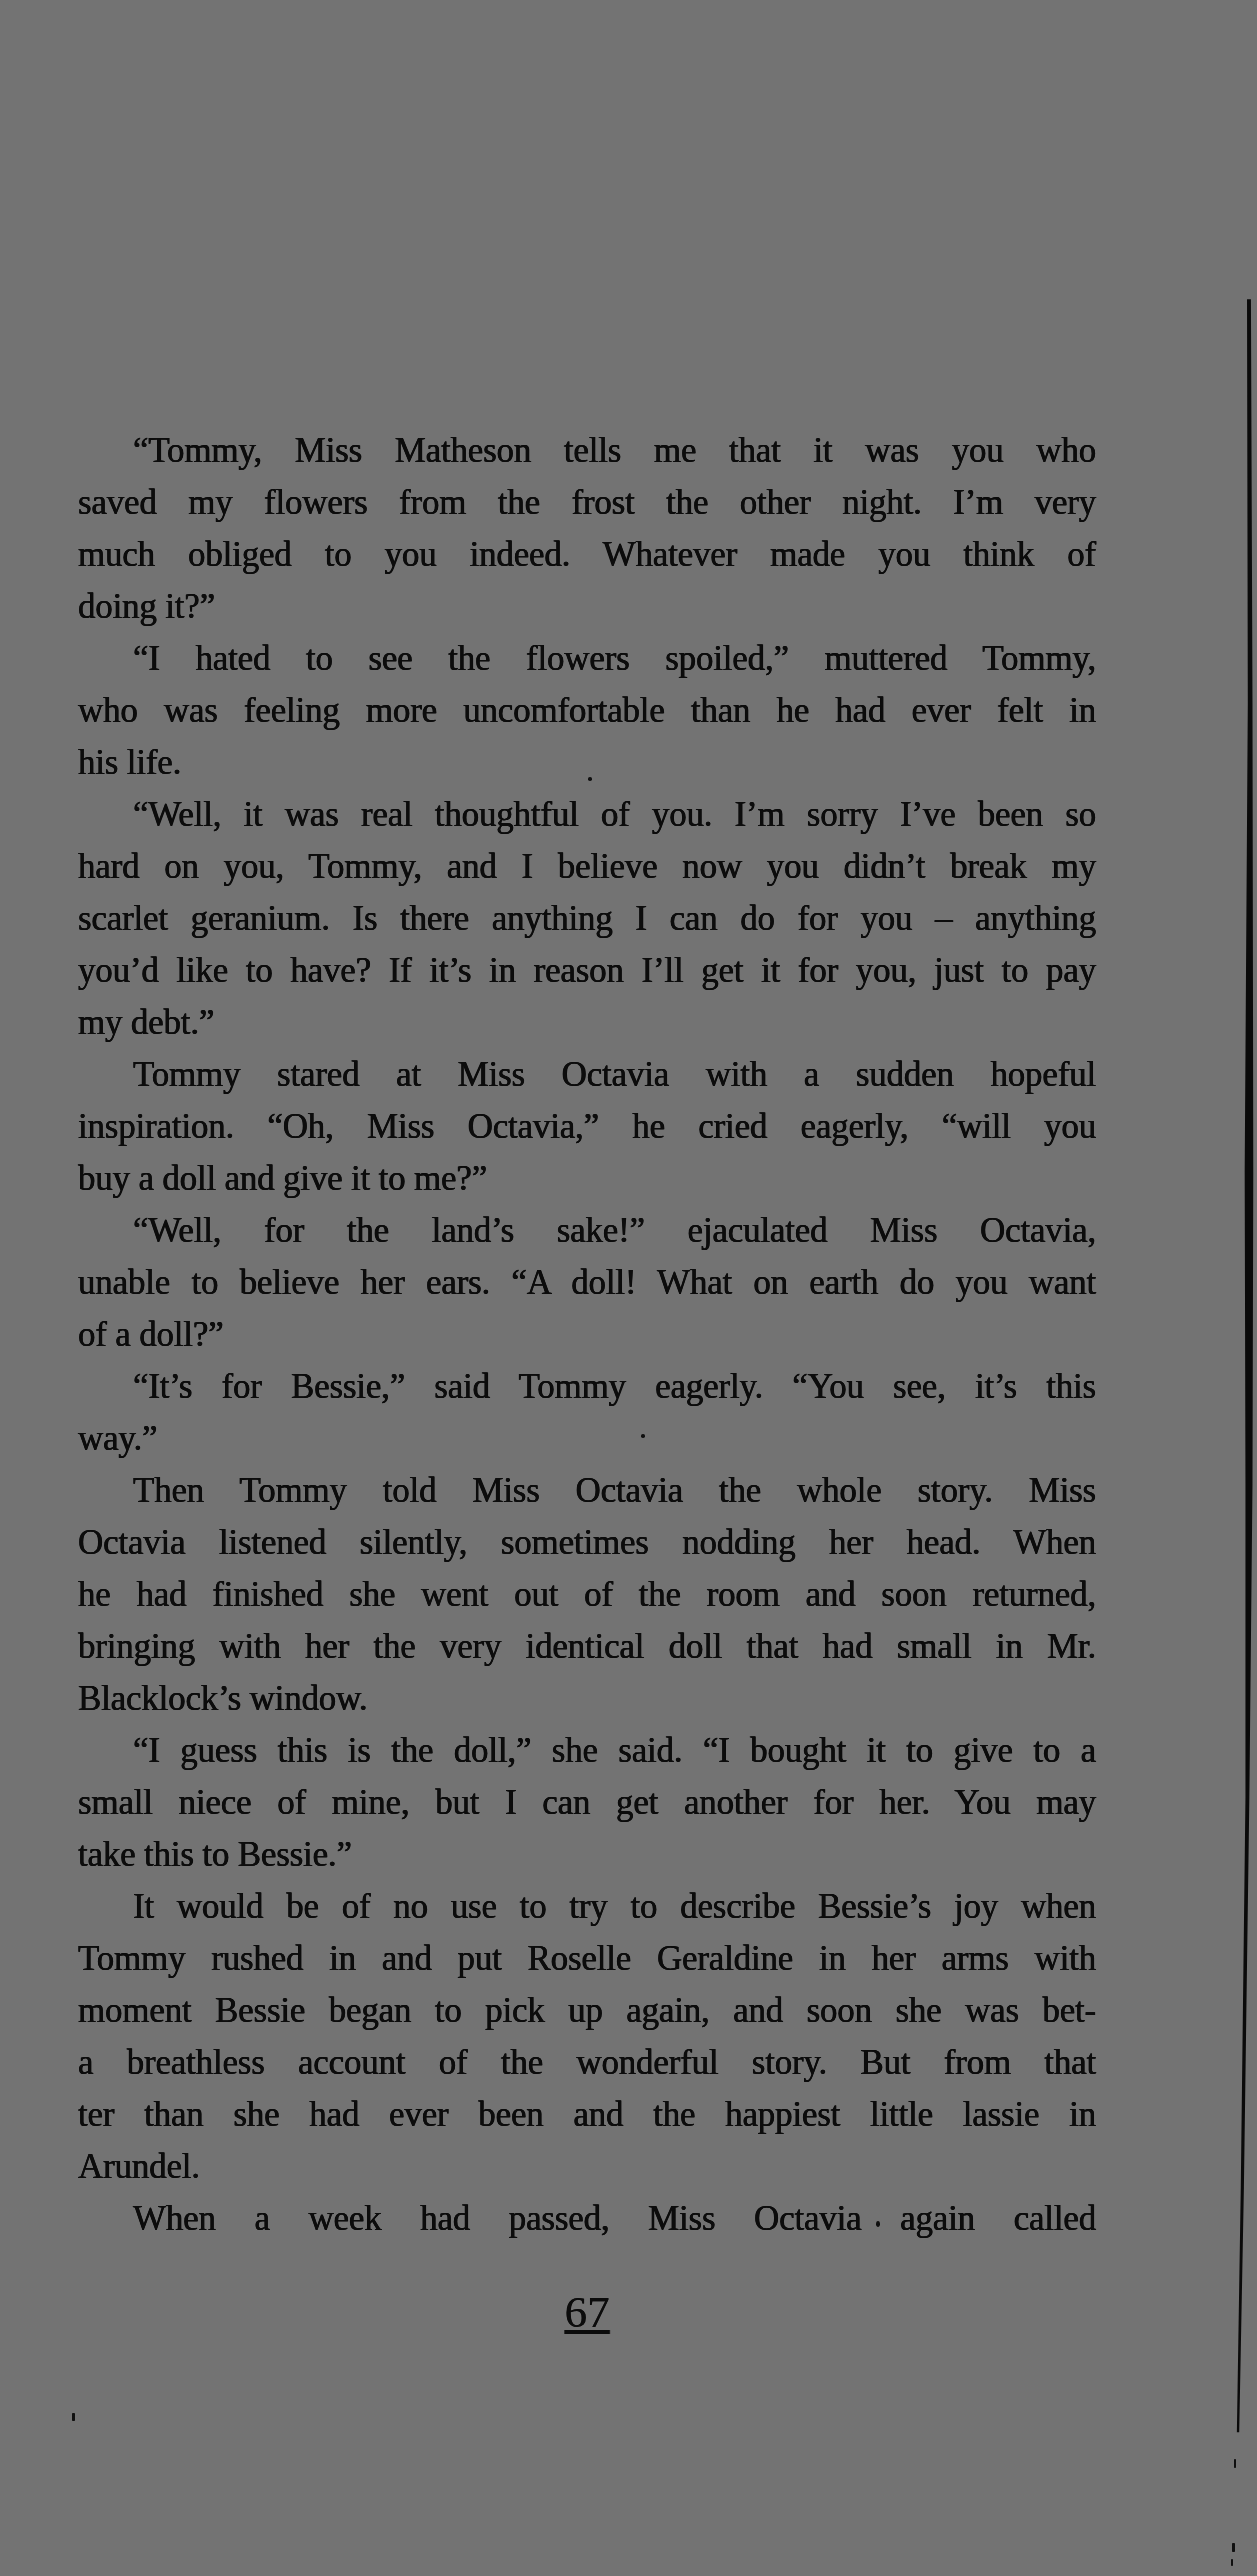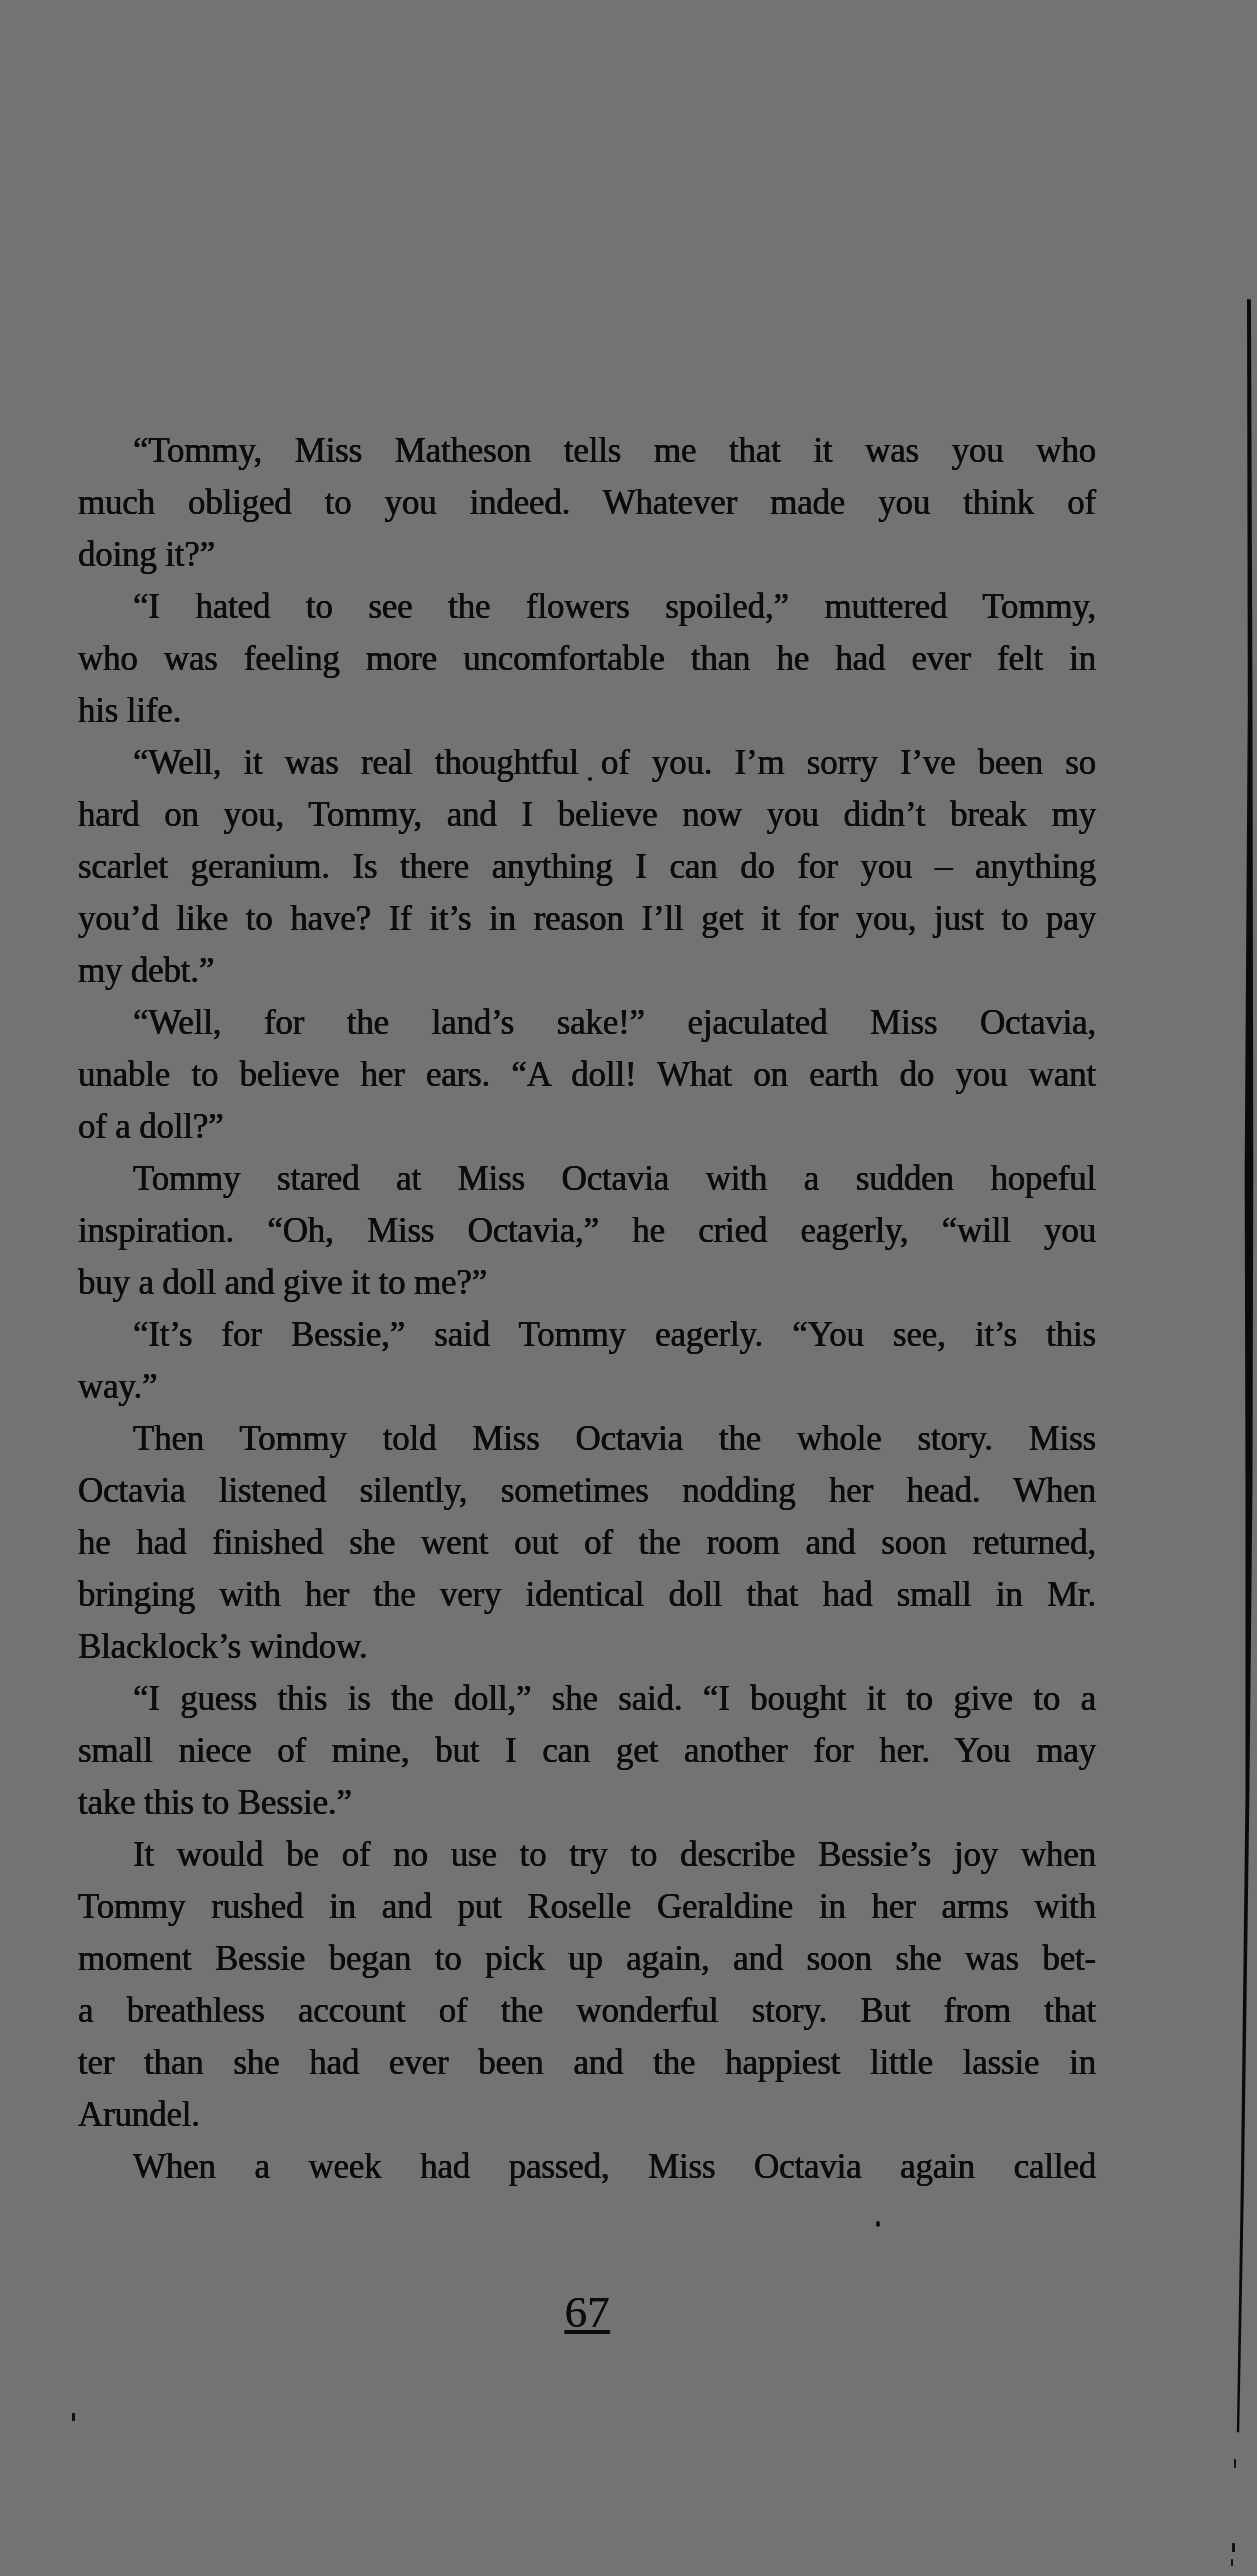--- a/index.html
+++ b/index.html
@@ -66,44 +66,45 @@
   .speck-dash-3  { left: 1231px; top: 2559px; width: 2.3px; height: 7px;  border-radius: 0.8px; }
 </style>
 </head>
 <body>
 
 <div class="scan-page">
 
   <div class="text-block">
       <div class="para">
         <div class="line first">“Tommy, Miss Matheson tells me that it was you who</div>
+        <div class="line">saved my flowers from the frost the other night. I’m very</div>
         <div class="line">much obliged to you indeed. Whatever made you think of</div>
         <div class="line last">doing it?”</div>
       </div>
       <div class="para">
         <div class="line first">“I hated to see the flowers spoiled,” muttered Tommy,</div>
         <div class="line">who was feeling more uncomfortable than he had ever felt in</div>
         <div class="line last">his life.</div>
       </div>
       <div class="para">
         <div class="line first">“Well, it was real thoughtful of you. I’m sorry I’ve been so</div>
         <div class="line">hard on you, Tommy, and I believe now you didn’t break my</div>
         <div class="line">scarlet geranium. Is there anything I can do for you – anything</div>
         <div class="line">you’d like to have? If it’s in reason I’ll get it for you, just to pay</div>
         <div class="line last">my debt.”</div>
       </div>
       <div class="para">
+        <div class="line first">Tommy stared at Miss Octavia with a sudden hopeful</div>
+        <div class="line">inspiration. “Oh, Miss Octavia,” he cried eagerly, “will you</div>
+        <div class="line last">buy a doll and give it to me?”</div>
+      </div>
+      <div class="para">
         <div class="line first">“Well, for the land’s sake!” ejaculated Miss Octavia,</div>
         <div class="line">unable to believe her ears. “A doll! What on earth do you want</div>
         <div class="line last">of a doll?”</div>
-      </div>
-      <div class="para">
-        <div class="line first">Tommy stared at Miss Octavia with a sudden hopeful</div>
-        <div class="line">inspiration. “Oh, Miss Octavia,” he cried eagerly, “will you</div>
-        <div class="line last">buy a doll and give it to me?”</div>
       </div>
       <div class="para">
         <div class="line first">“It’s for Bessie,” said Tommy eagerly. “You see, it’s this</div>
         <div class="line last">way.”</div>
       </div>
       <div class="para">
         <div class="line first">Then Tommy told Miss Octavia the whole story. Miss</div>
         <div class="line">Octavia listened silently, sometimes nodding her head. When</div>
         <div class="line">he had finished she went out of the room and soon returned,</div>
         <div class="line">bringing with her the very identical doll that had small in Mr.</div>

